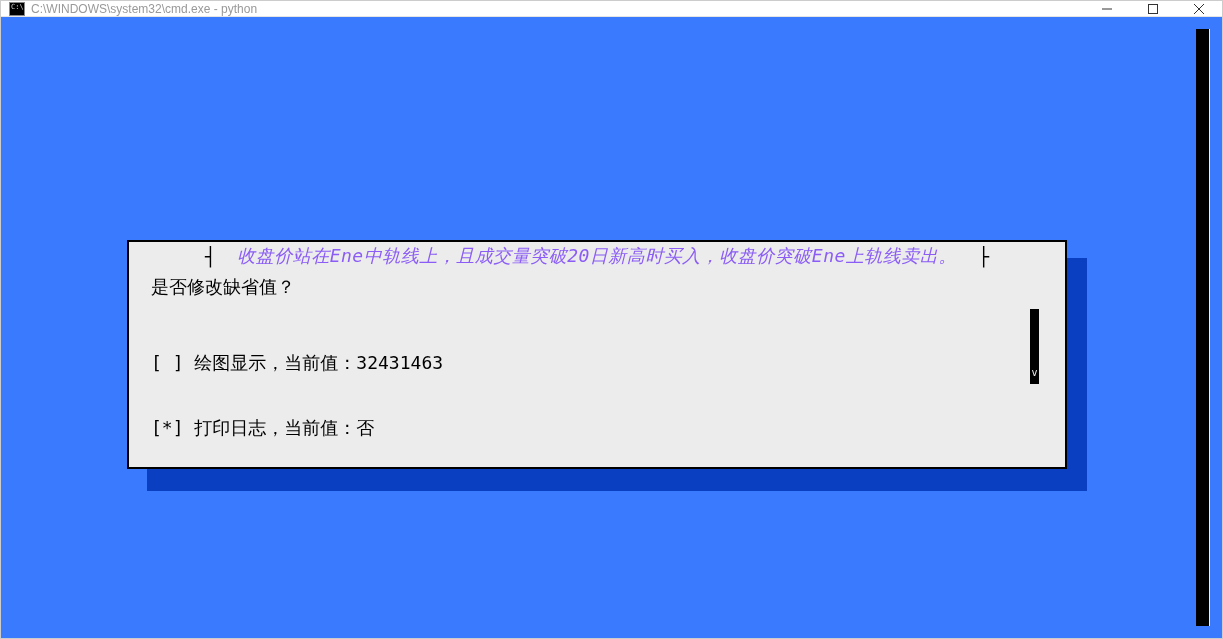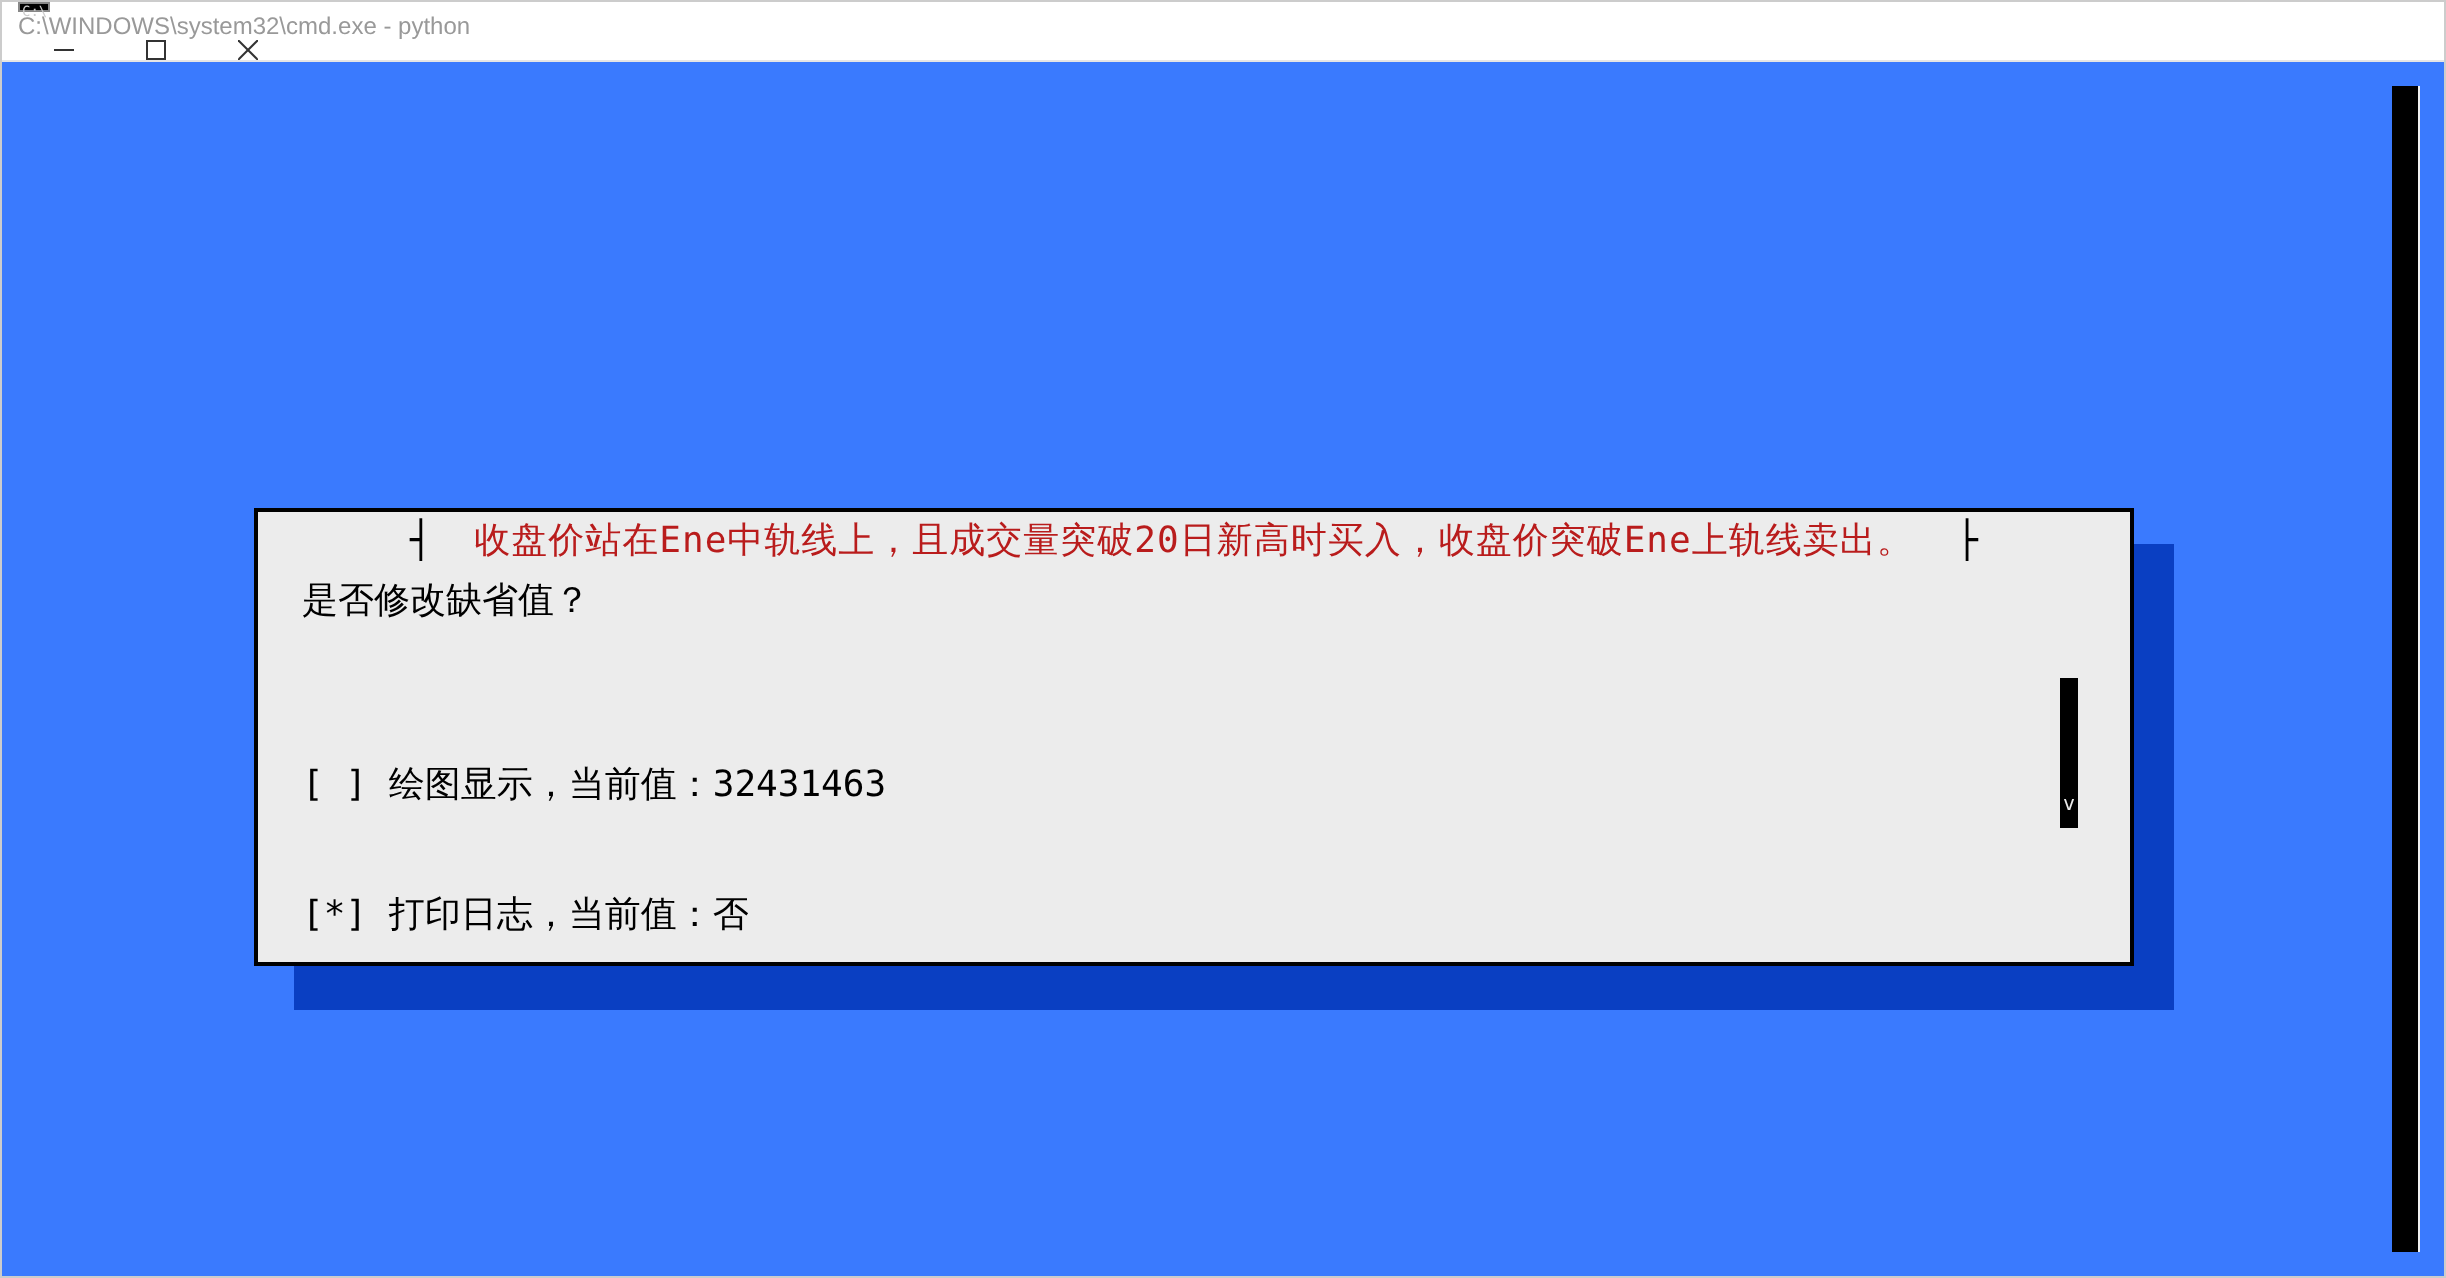--- a/index.html
+++ b/index.html
@@ -1,35 +1,35 @@
 <!DOCTYPE html>
 <html><head>
   <meta charset="utf-8">
   <style>
     * { margin: 0; padding: 0; box-sizing: border-box; }
     body { width: 1223px; height: 639px; font-family: Tahoma, sans-serif; background: #fff; overflow: hidden; }
     .window { width: 1223px; height: 639px; border: 1px solid #ccc; display: flex; flex-direction: column; }
-    .titlebar { height: 30px; background: #fff; display: flex; padding: 0 0 0 8px; border-bottom: 1px solid #e5e5e5; flex-direction: column; }
+    .titlebar { height: 16px; background: #fff; display: flex; align-items: center; padding: 0 0 0 8px; border-bottom: 1px solid #e5e5e5; }
     .titlebar-icon { width: 16px; height: 14px; background: #000; border: 1px solid #888; margin-right: 6px; position: relative; }
     .titlebar-icon::after { content: "C:\\"; position: absolute; color: #ccc; font-size: 7px; font-family: monospace; left: 1px; top: 1px; line-height: 7px; }
     .titlebar-text { color: #999; font-size: 12px; flex: 1; }
     .titlebar-controls { display: flex; height: 100%; }
     .titlebar-btn { width: 46px; height: 100%; display: flex; align-items: center; justify-content: center; color: #666; }
     .titlebar-btn svg { width: 10px; height: 10px; }
     .terminal { flex: 1; background: #3a7afe; padding: 6px; position: relative; }
     .terminal-inner { position: absolute; inset: 6px 6px 6px 6px; background: #3a7afe; }
     .right-scrollbar { position: absolute; top: 6px; right: 6px; bottom: 6px; width: 14px; background: #f0f0f0; }
     .right-scrollbar-thumb { position: absolute; top: 0; left: 0; right: 1px; bottom: 0; background: #000; }
     .dialog-shadow { position: absolute; left: 140px; top: 235px; width: 940px; height: 233px; background: #0a3fc2; }
     .dialog { position: absolute; left: 120px; top: 217px; width: 940px; height: 229px; background: #ececec; border: 2px solid #000; font-family: "SimSun","宋体","MS Gothic",monospace; font-size: 18px; color: #000; }
     .dialog-title-row { display: flex; align-items: center; padding: 2px 76px 0 76px; white-space: nowrap; }
     .dialog-title-row .bar { color: #000; }
-    .dialog-title-row .title-text { color: #b91c1c; margin: 0 6px; flex: 1; text-align: center; letter-spacing: 0.5px; }
+    .dialog-title-row .title-text { color: #8b5cf6; margin: 0 6px; flex: 1; text-align: center; letter-spacing: 0.5px; font-style: italic; }
     .dialog-body { padding: 8px 22px 0 22px; line-height: 22px; }
-    .dialog-prompt { margin-bottom: 26px; }
+    .dialog-prompt { margin-bottom: 10px; }
     .options { white-space: pre; position: relative; }
     .option-line { height: 21px; }
     .side-handle { position: absolute; right: 4px; top: 0; width: 10px; height: 76px; background: #000; color: #ececec; font-size: 10px; display:flex; align-items:flex-end; justify-content:center; border-left:1px solid #ececec; border-top:1px solid #ececec; }
   </style>
 </head>
 <body>
 
 <div class="window">
   <div class="titlebar">
     <div class="titlebar-icon"></div>

